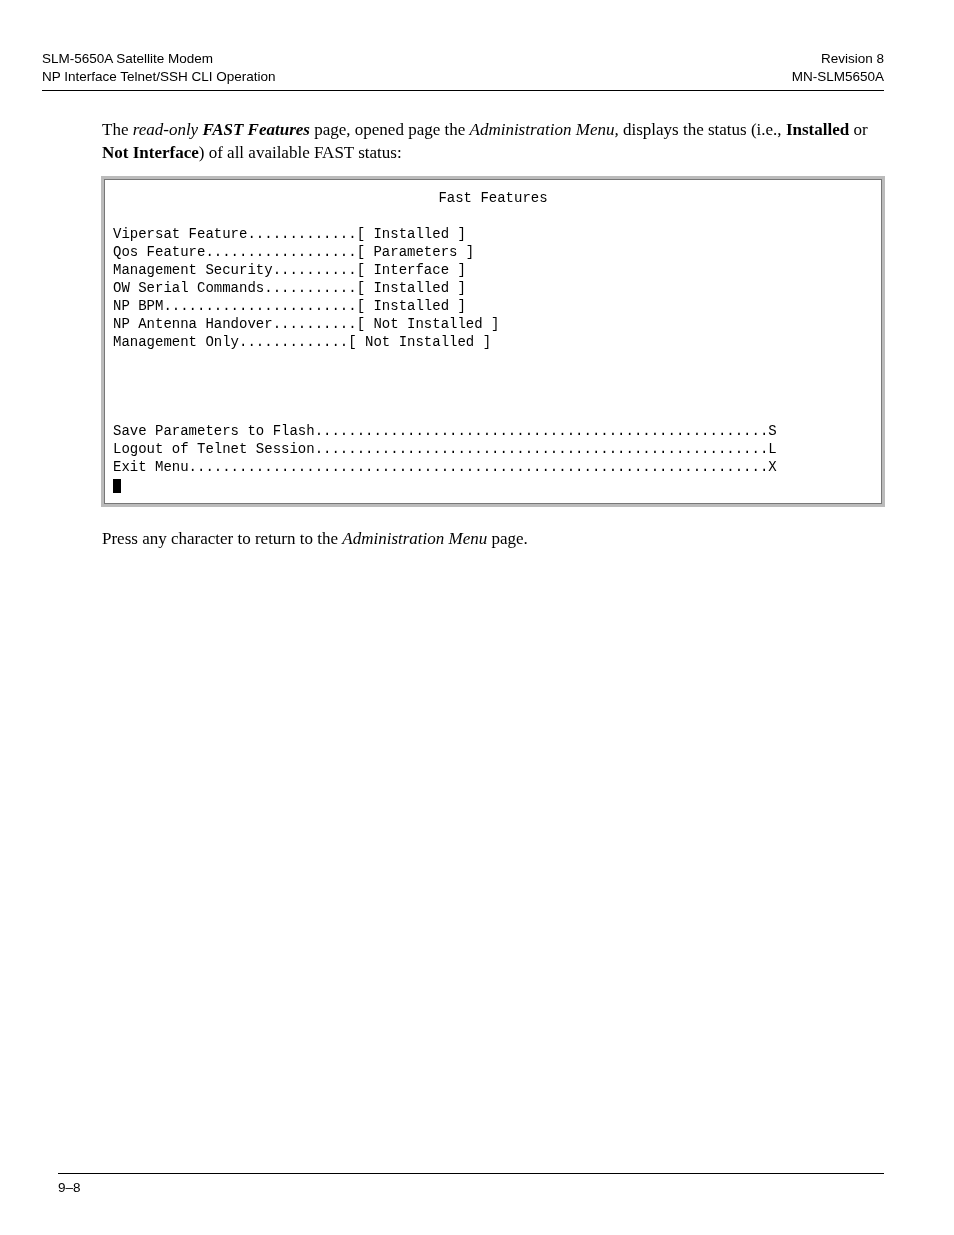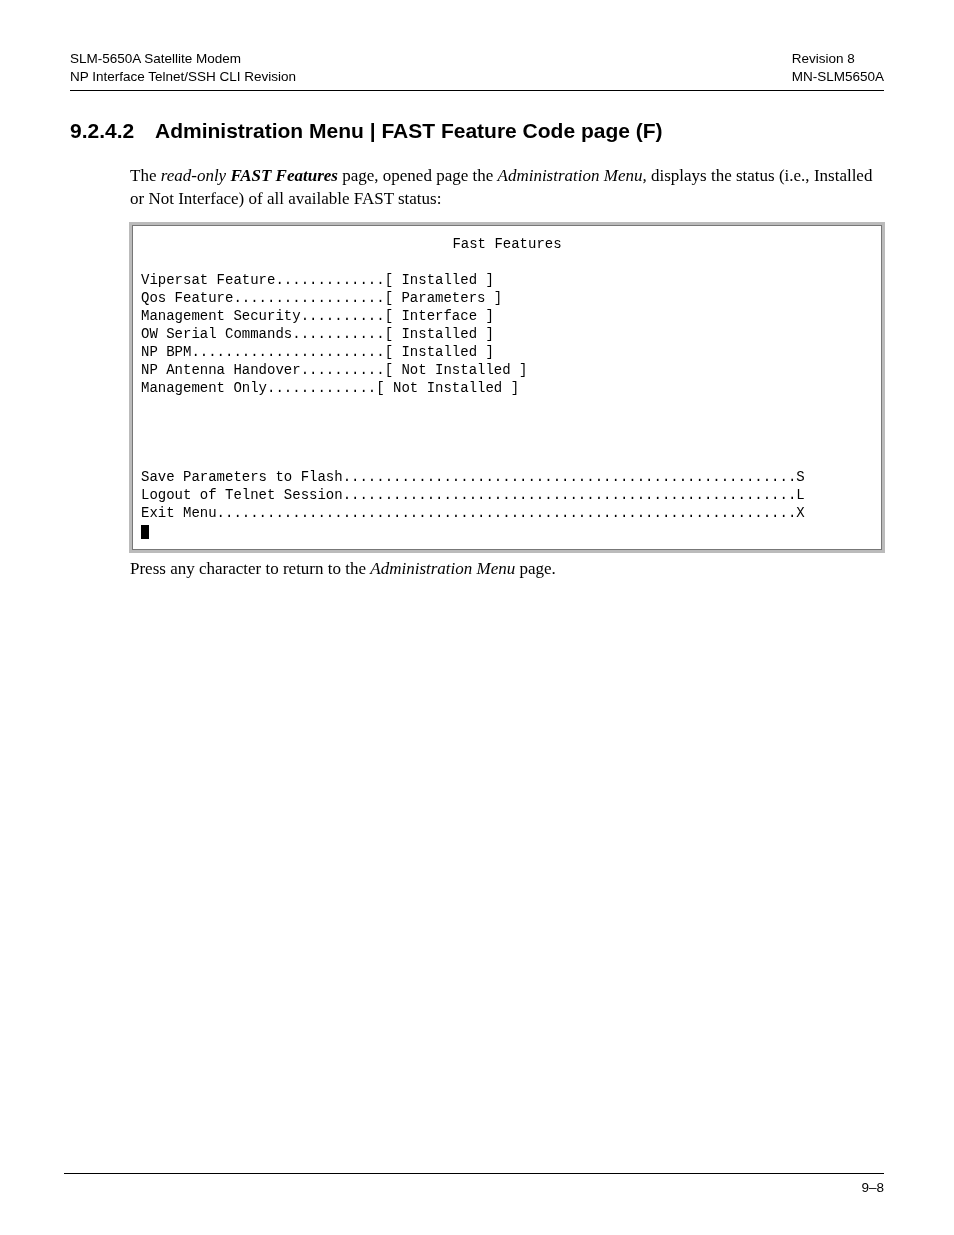--- a/index.html
+++ b/index.html
@@ -4,35 +4,35 @@
 <style>
   body {
     margin: 0;
     padding: 0;
     background: #fff;
     font-family: "Times New Roman", Times, serif;
     color: #000;
     width: 954px;
   }
   .page {
-    padding: 50px 70px 40px 70px;
+    padding: 50px 70px 40px 42px;
     box-sizing: border-box;
     min-height: 1235px;
     position: relative;
   }
   .header-row {
     display: flex;
     justify-content: space-between;
     font-family: Arial, Helvetica, sans-serif;
     font-size: 13.5px;
     line-height: 1.35;
     margin-bottom: 4px;
   }
   .header-left { text-align: left; }
-  .header-right { text-align: left; }
+  .header-right { text-align: right; }
   hr.top-rule {
     border: none;
     border-top: 1px solid #000;
     margin: 2px 0 28px 0;
   }
   .section-heading {
     font-family: Arial, Helvetica, sans-serif;
     font-weight: bold;
     font-size: 21px;
     margin-bottom: 22px;
@@ -40,21 +40,21 @@
   .section-heading .num {
     display: inline-block;
     width: 85px;
   }
   .body-para {
     font-size: 17px;
     line-height: 1.35;
     margin: 0 0 14px 60px;
   }
   .italic { font-style: italic; }
-  .bold { font-weight: normal; }
+  .bold { font-weight: bold; }
   .bold-italic { font-weight: bold; font-style: italic; }
   .terminal-wrap {
     margin: 0 2px 0 62px;
   }
   .terminal {
     border: 1px solid #777;
     box-shadow: 0 0 0 3px #bbb;
     padding: 10px 8px 8px 8px;
     font-family: "Courier New", Courier, monospace;
     font-size: 14px;
@@ -70,52 +70,49 @@
   .terminal .cursor {
     display: inline-block;
     width: 8px;
     height: 14px;
     background: #000;
     vertical-align: text-bottom;
   }
   .footer {
     position: absolute;
     bottom: 40px;
-    left: 64px;
+    left: 58px;
     right: 70px;
-    text-align: right;
+    text-align: left;
     font-family: Arial, Helvetica, sans-serif;
     font-size: 13.5px;
   }
   .footer-rule {
     border: none;
     border-top: 1px solid #000;
     margin: 0 0 6px 0;
   }
 </style>
 </head>
 <body>
 
 <div class="page">
 
   <div class="header-row">
     <div class="header-left">
       <div>SLM-5650A Satellite Modem</div>
-      <div>NP Interface Telnet/SSH CLI Revision</div>
+      <div>NP Interface Telnet/SSH CLI Operation</div>
     </div>
     <div class="header-right">
       <div>Revision 8</div>
       <div>MN-SLM5650A</div>
     </div>
   </div>
   <hr class="top-rule">
 
-  <div class="section-heading">
-    <span class="num">9.2.4.2</span><span>Administration Menu | FAST Feature Code page (F)</span>
-  </div>
 
   <p class="body-para">
     <span>The </span><span class="italic">read-only</span><span> </span><span class="bold-italic">FAST Features</span><span> page, opened page the </span><span class="italic">Administration Menu,</span><span> displays the status (i.e., </span><span class="bold">Installed</span><span> or </span><span class="bold">Not Interface</span><span>) of all available FAST status:</span>
   </p>
 
   <div class="terminal-wrap">
     <div class="terminal"><span class="title-line">Fast Features</span>
 <span>Vipersat Feature.............[ Installed ]</span>
 <span>Qos Feature..................[ Parameters ]</span>
 <span>Management Security..........[ Interface ]</span>
@@ -126,21 +123,21 @@
 
 
 
 
 <span>Save Parameters to Flash......................................................S</span>
 <span>Logout of Telnet Session......................................................L</span>
 <span>Exit Menu.....................................................................X</span>
 <span class="cursor"></span></div>
   </div>
 
-  <p class="body-para" style="margin-top:8px;">
+  <p class="body-para" style="margin-top:24px;">
     <span>Press any character to return to the </span><span class="italic">Administration Menu</span><span> page.</span>
   </p>
 
   <div class="footer">
     <hr class="footer-rule">
     <span>9–8</span>
   </div>
 
 </div>
 

